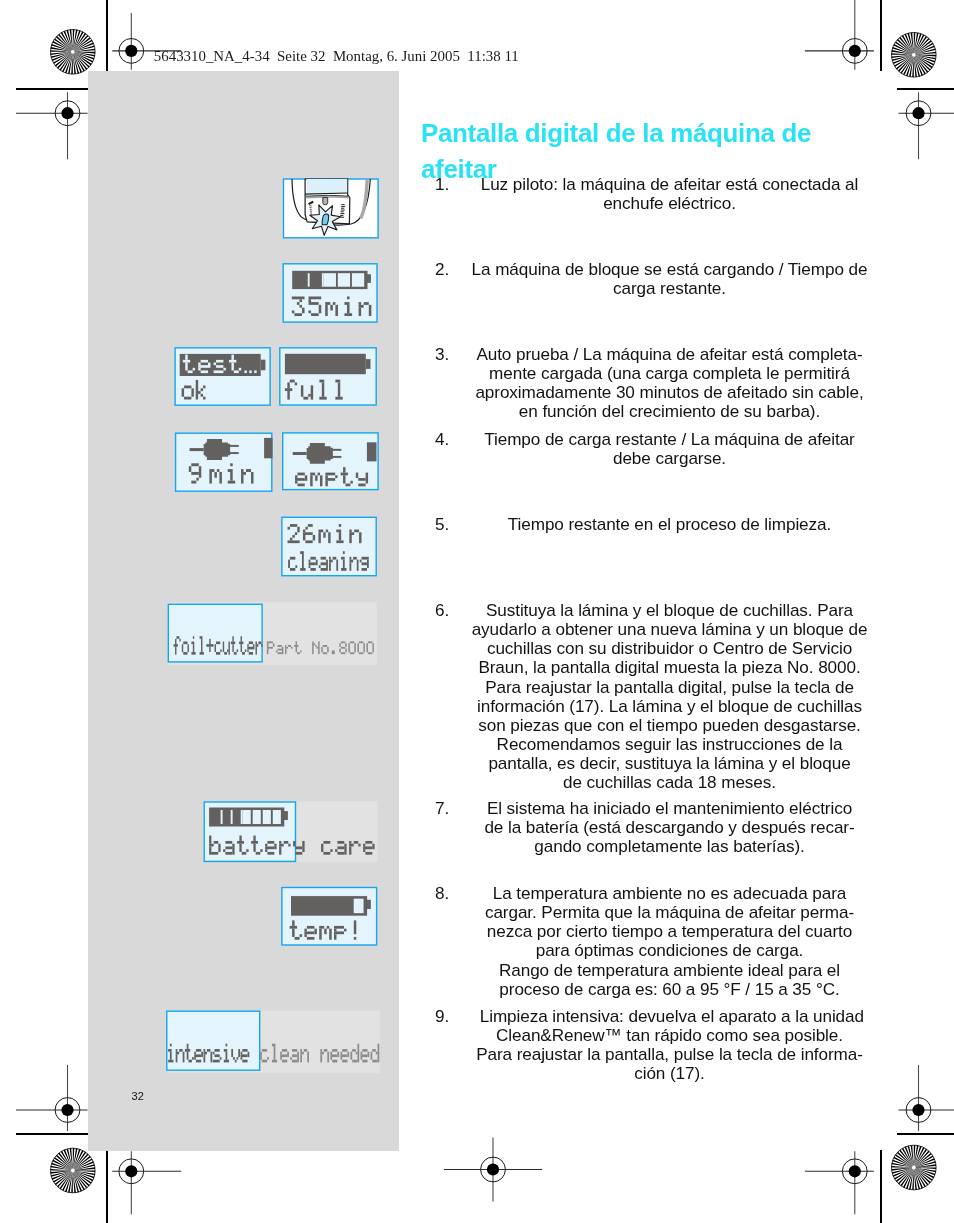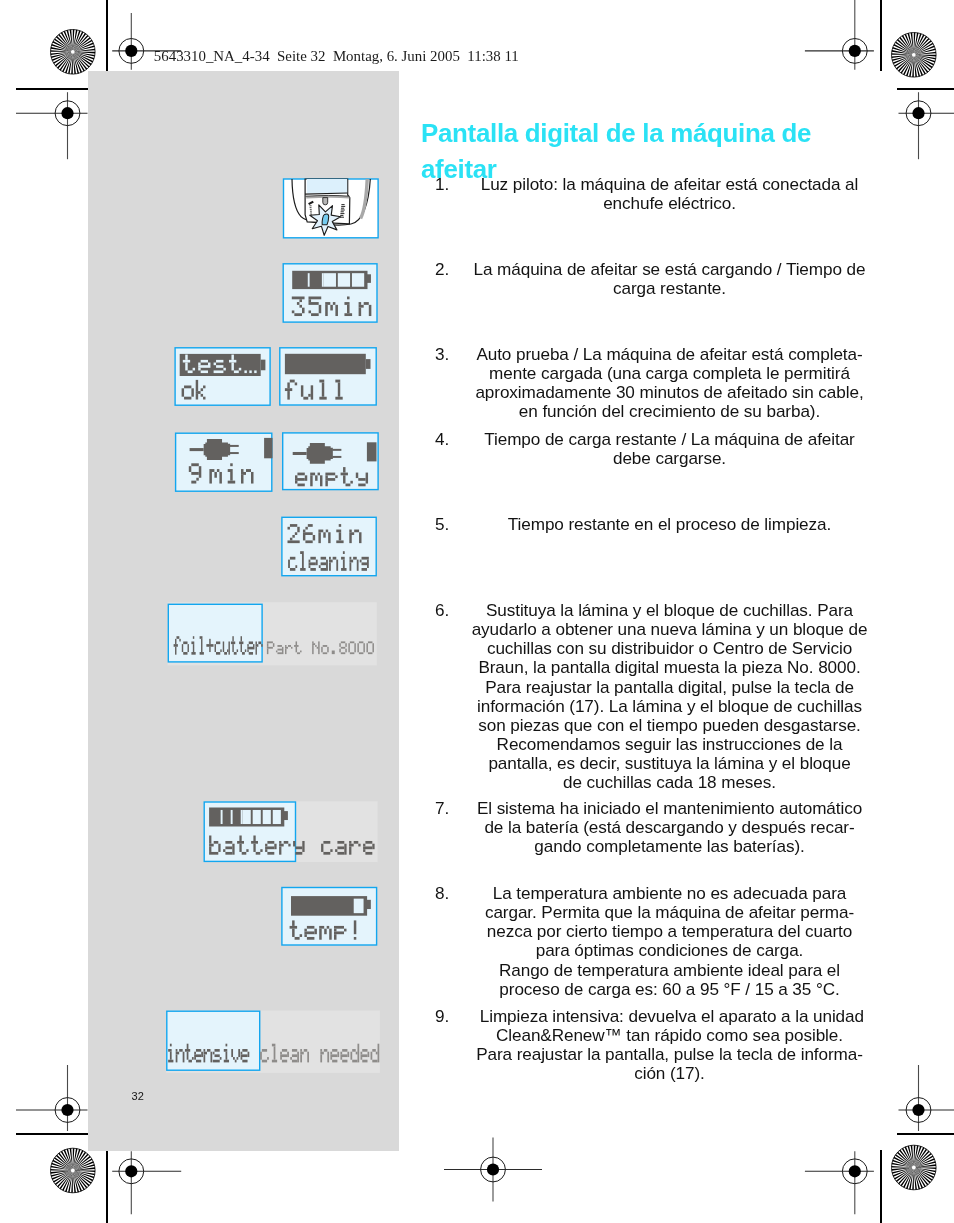--- a/index.html
+++ b/index.html
@@ -137,21 +137,21 @@
   <h1 id="doc-title" style="color: rgb(42, 226, 245);">Pantalla digital de la máquina de afeitar</h1>
 
   <div id="list">
       <div class="item" style="top: 175px;">
         <span class="num">1.</span>
         <div class="txt">Luz piloto: la máquina de afeitar está conectada al
 enchufe eléctrico.</div>
       </div>
       <div class="item" style="top: 260px;">
         <span class="num">2.</span>
-        <div class="txt">La máquina de afeitar se está cargando / Tiempo de
+        <div class="txt">La máquina de bloque se está cargando / Tiempo de
 carga restante.</div>
       </div>
       <div class="item" style="top: 345px;">
         <span class="num">3.</span>
         <div class="txt">Auto prueba / La máquina de afeitar está completa-
 mente cargada (una carga completa le permitirá
 aproximadamente 30 minutos de afeitado sin cable,
 en función del crecimiento de su barba).</div>
       </div>
       <div class="item" style="top: 430px;">
@@ -171,21 +171,21 @@
 Braun, la pantalla digital muesta la pieza No. 8000.
 Para reajustar la pantalla digital, pulse la tecla de
 información (17). La lámina y el bloque de cuchillas
 son piezas que con el tiempo pueden desgastarse.
 Recomendamos seguir las instrucciones de la
 pantalla, es decir, sustituya la lámina y el bloque
 de cuchillas cada 18 meses.</div>
       </div>
       <div class="item" style="top: 799px;">
         <span class="num">7.</span>
-        <div class="txt">El sistema ha iniciado el mantenimiento automático
+        <div class="txt">El sistema ha iniciado el mantenimiento eléctrico
 de la batería (está descargando y después recar-
 gando completamente las baterías).</div>
       </div>
       <div class="item" style="top: 884px;">
         <span class="num">8.</span>
         <div class="txt">La temperatura ambiente no es adecuada para
 cargar. Permita que la máquina de afeitar perma-
 nezca por cierto tiempo a temperatura del cuarto
 para óptimas condiciones de carga.
 Rango de temperatura ambiente ideal para el

